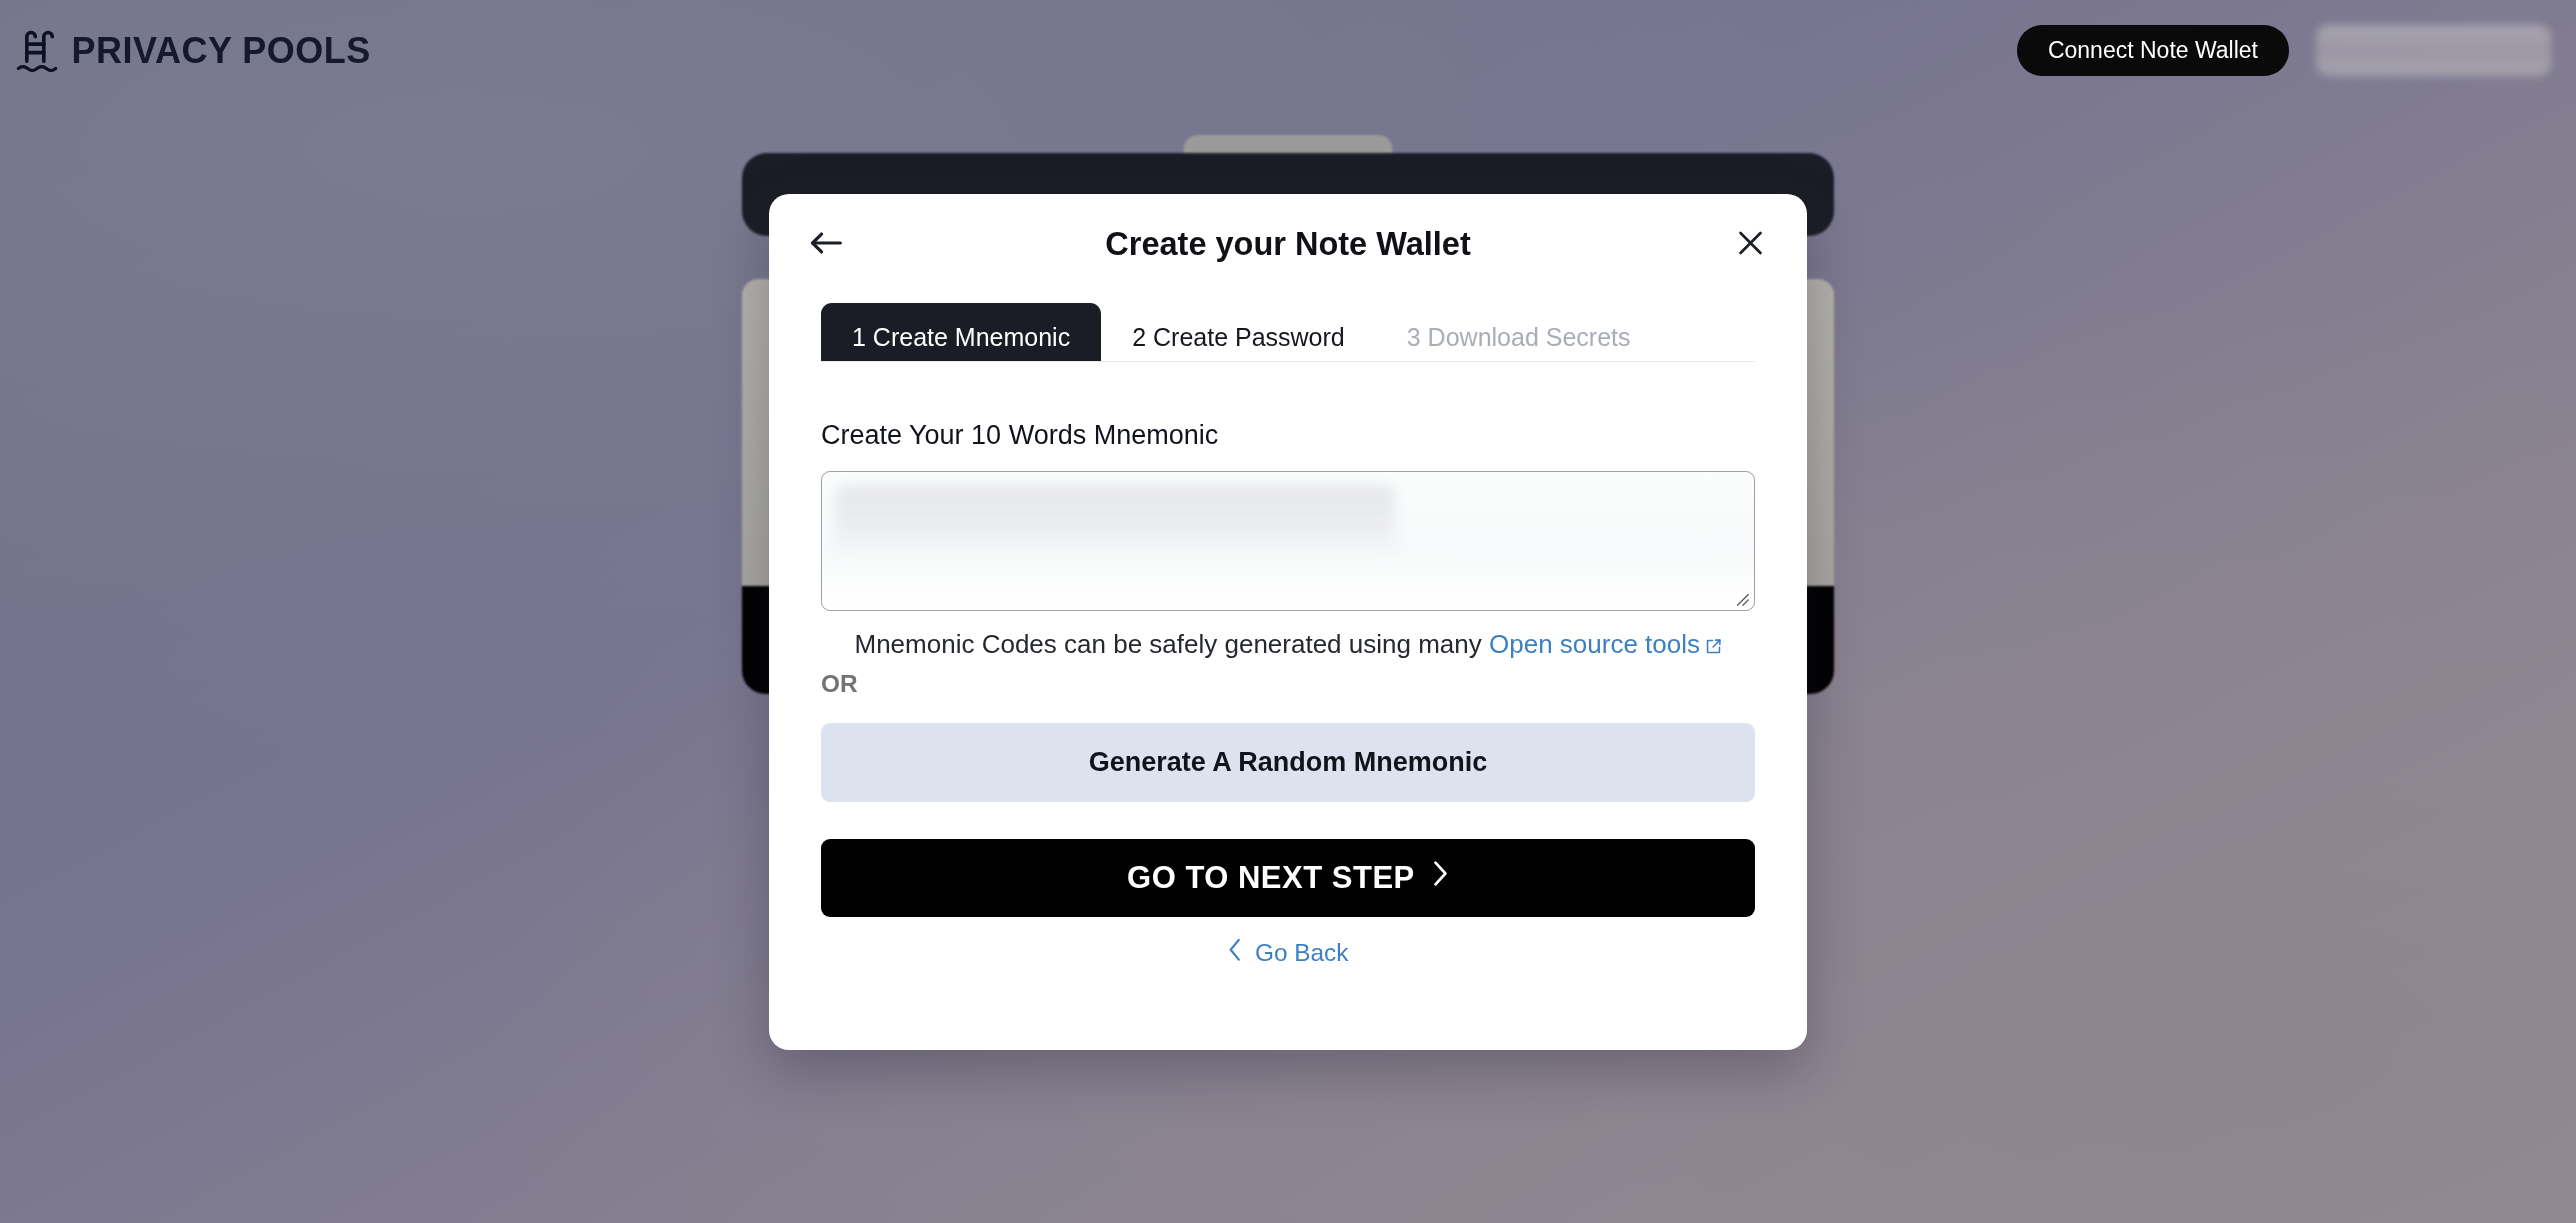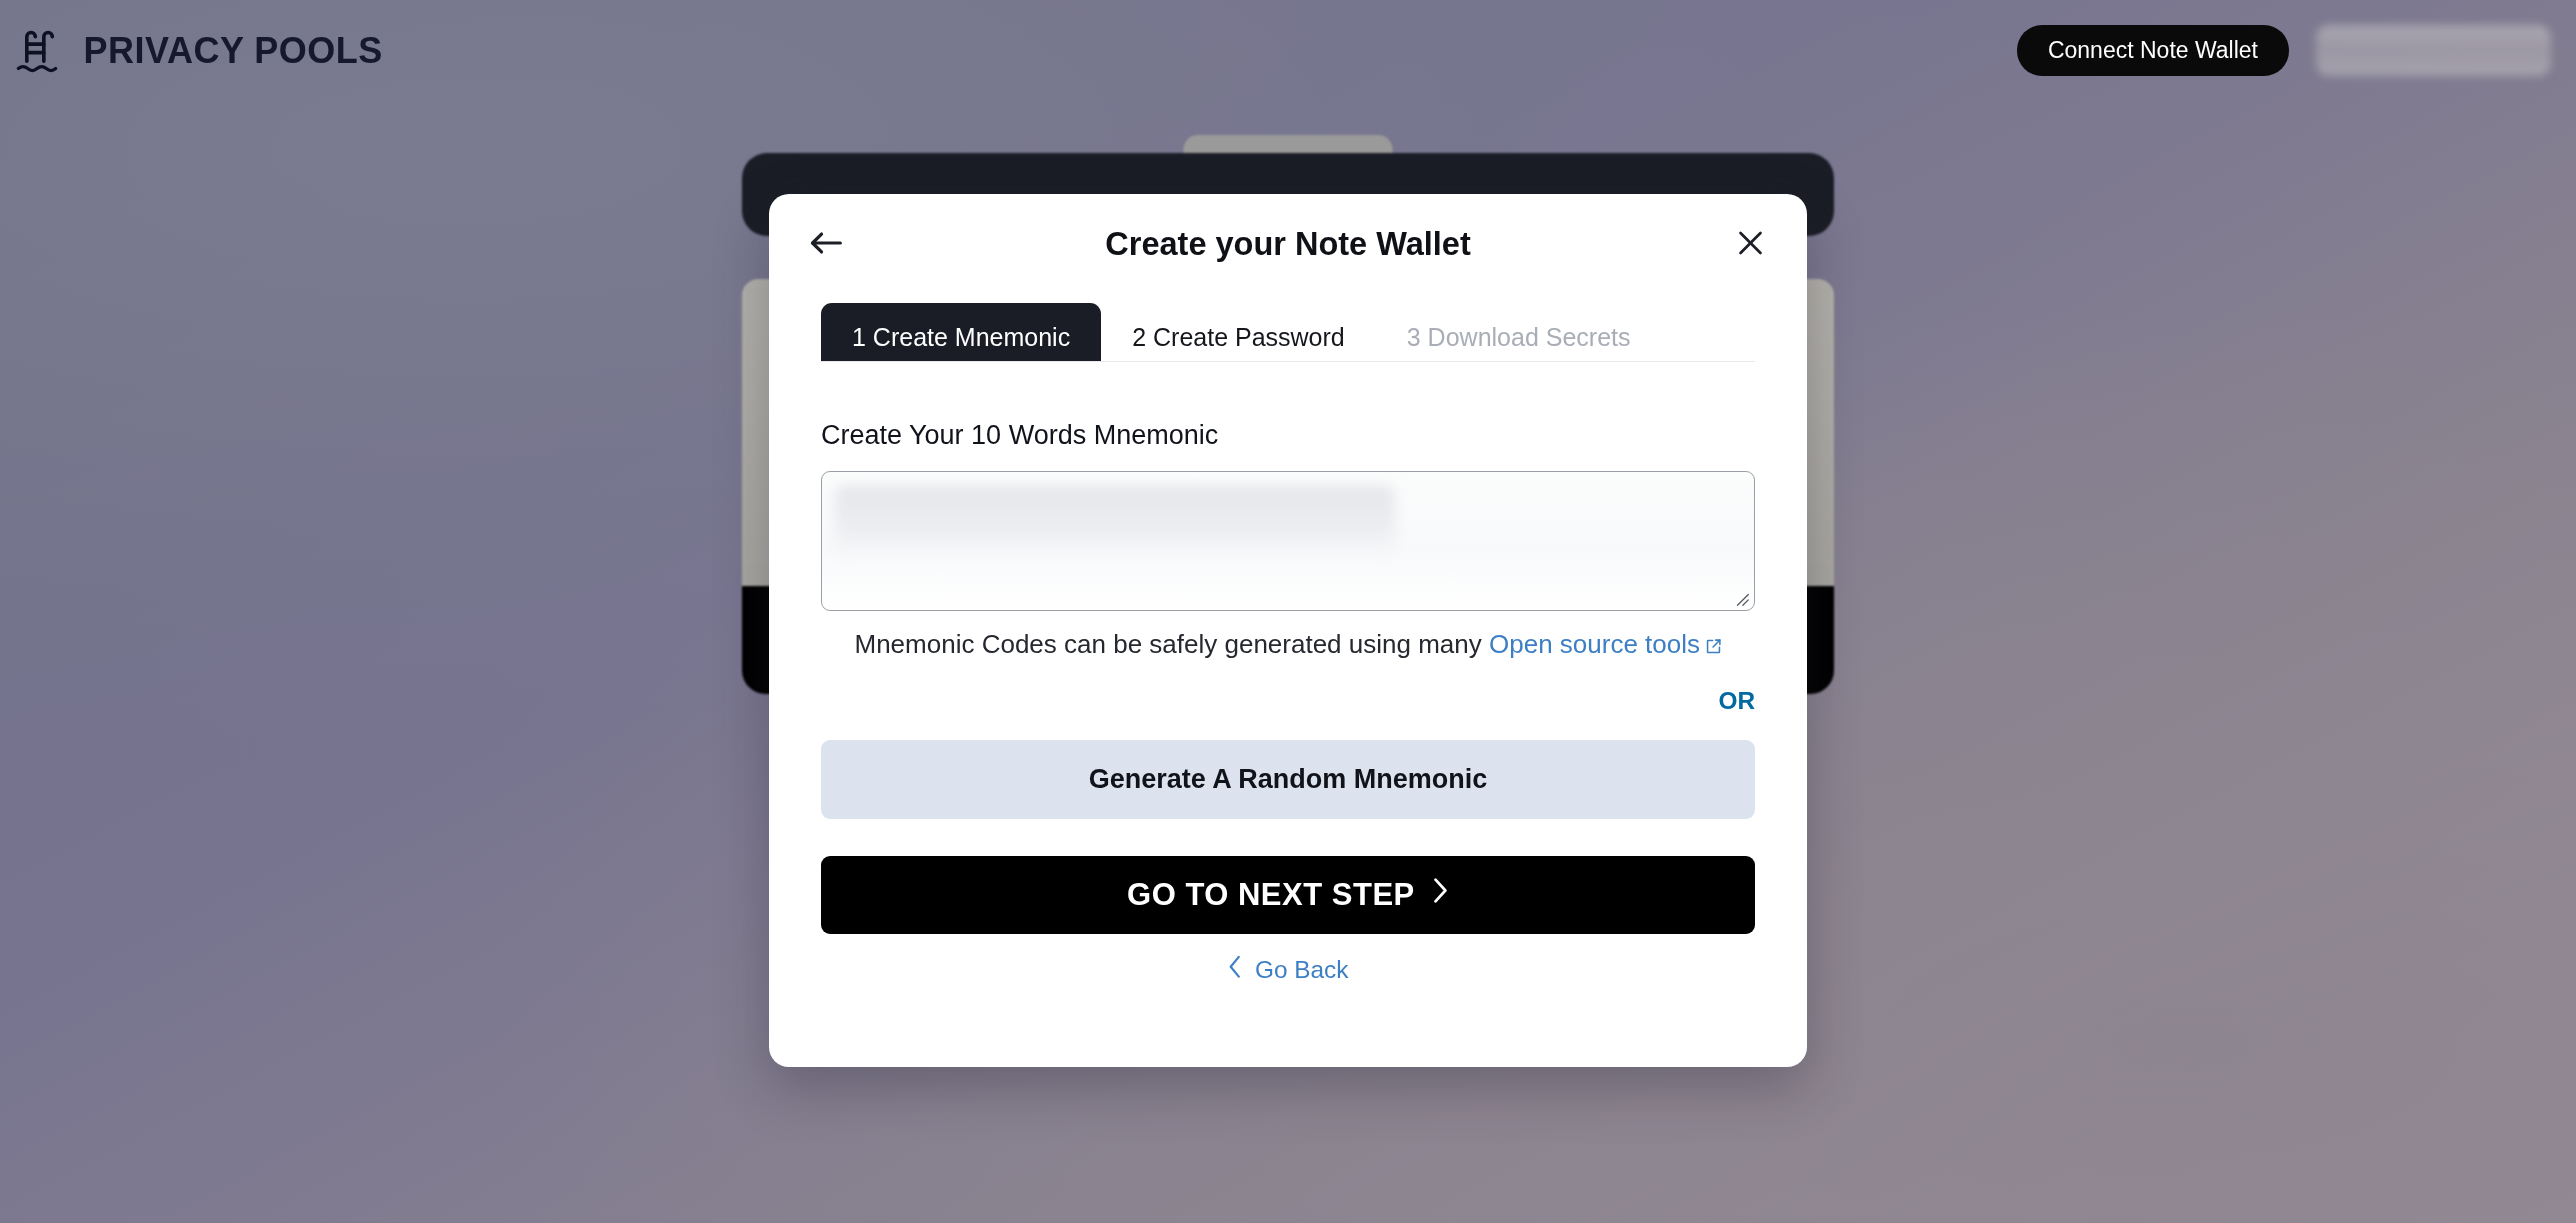--- a/index.html
+++ b/index.html
@@ -26,21 +26,21 @@
     top: 0; left: 0; right: 0;
     height: 101px;
     display: flex;
     align-items: center;
     padding: 0 25px 0 12.6px;
     z-index: 5;
   }
   .brand {
     display: flex;
     align-items: center;
-    gap: 20px;
+    gap: 8px;
   }
   .brand-logo { width: 51px; height: 51px; display: block; }
   .brand-name {
     font-size: 36px;
     font-weight: 700;
     letter-spacing: 0.5px;
     color: #15192b;
   }
   .topbar-right {
     margin-left: auto;
@@ -240,25 +240,25 @@
     font-size: 26px;
     color: #25282e;
   }
   .hint a {
     color: #3d7fc4;
     text-decoration: none;
   }
   .ext-icon { vertical-align: -1.8px; margin-left: 4.5px; }
 
   .or {
-    margin-top: 25px;
-    text-align: right;
+    margin-top: 8px;
+    text-align: left;
     font-size: 24.4px;
     font-weight: 700;
-    color: #0369a1;
+    color: #737373;
   }
 
   .btn-generate {
     display: block;
     width: 100%;
     margin-top: 25px;
     height: 79px;
     background: #dde3ee;
     border: none;
     border-radius: 9px;

